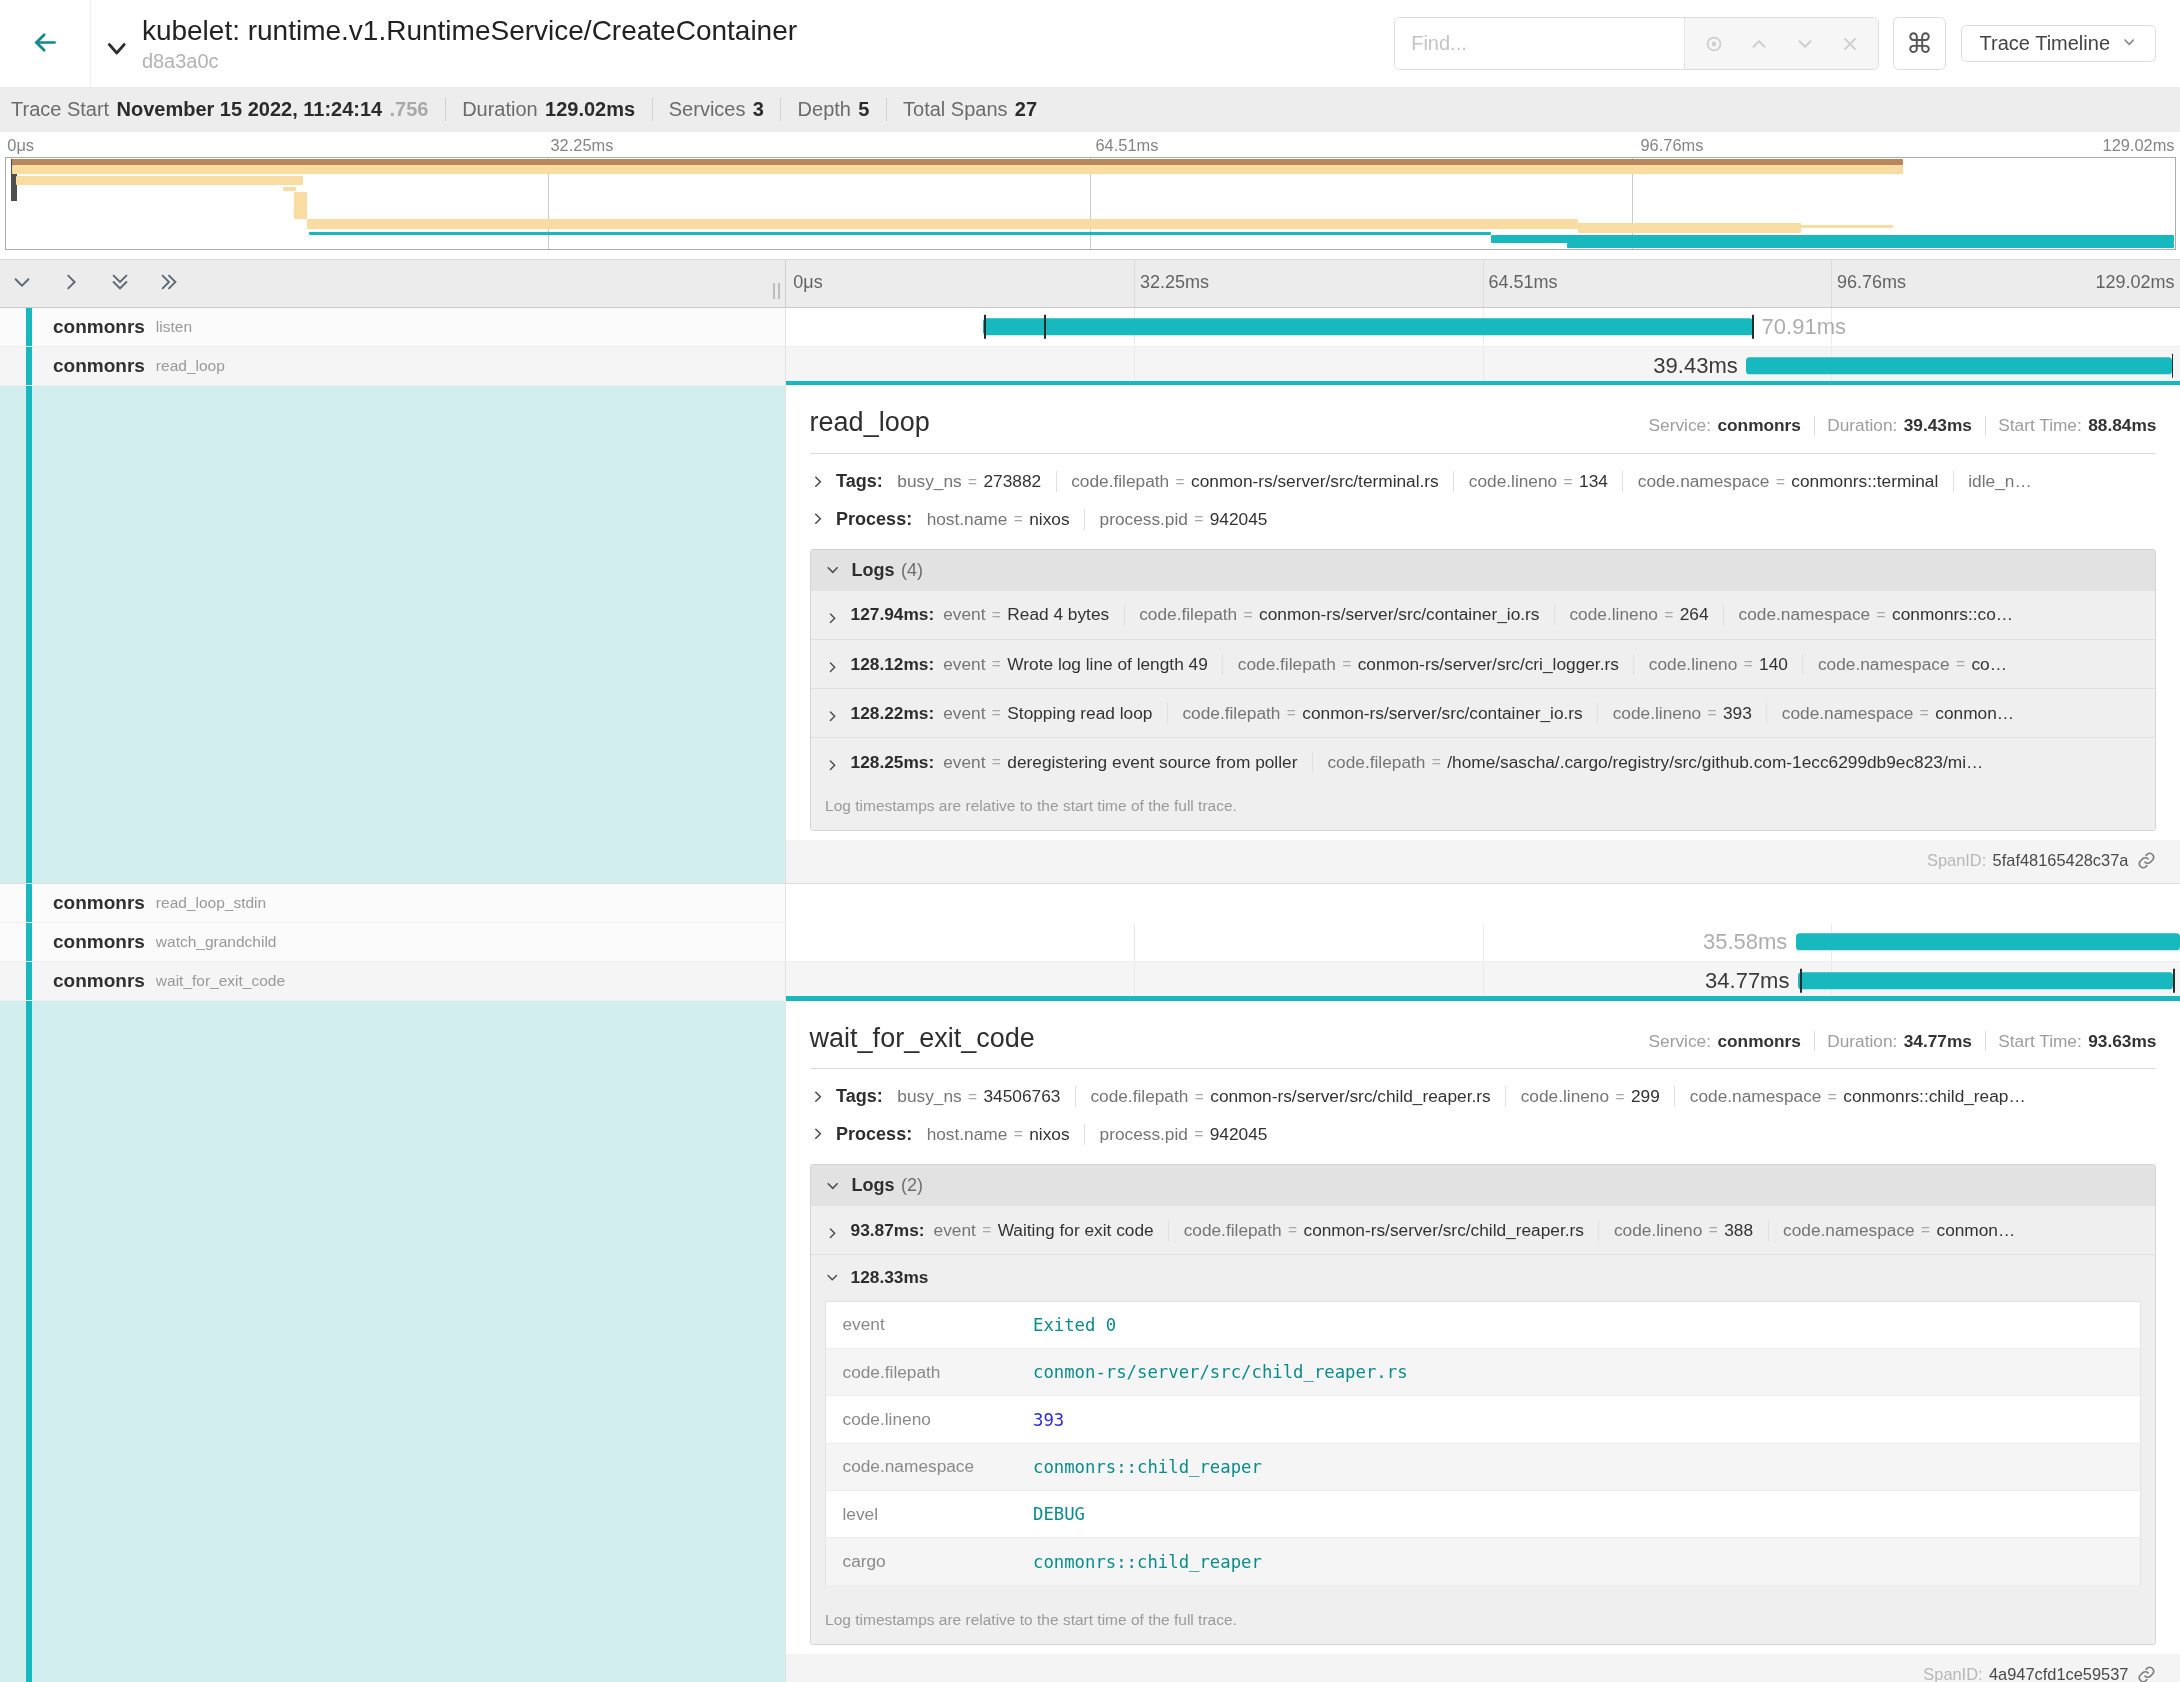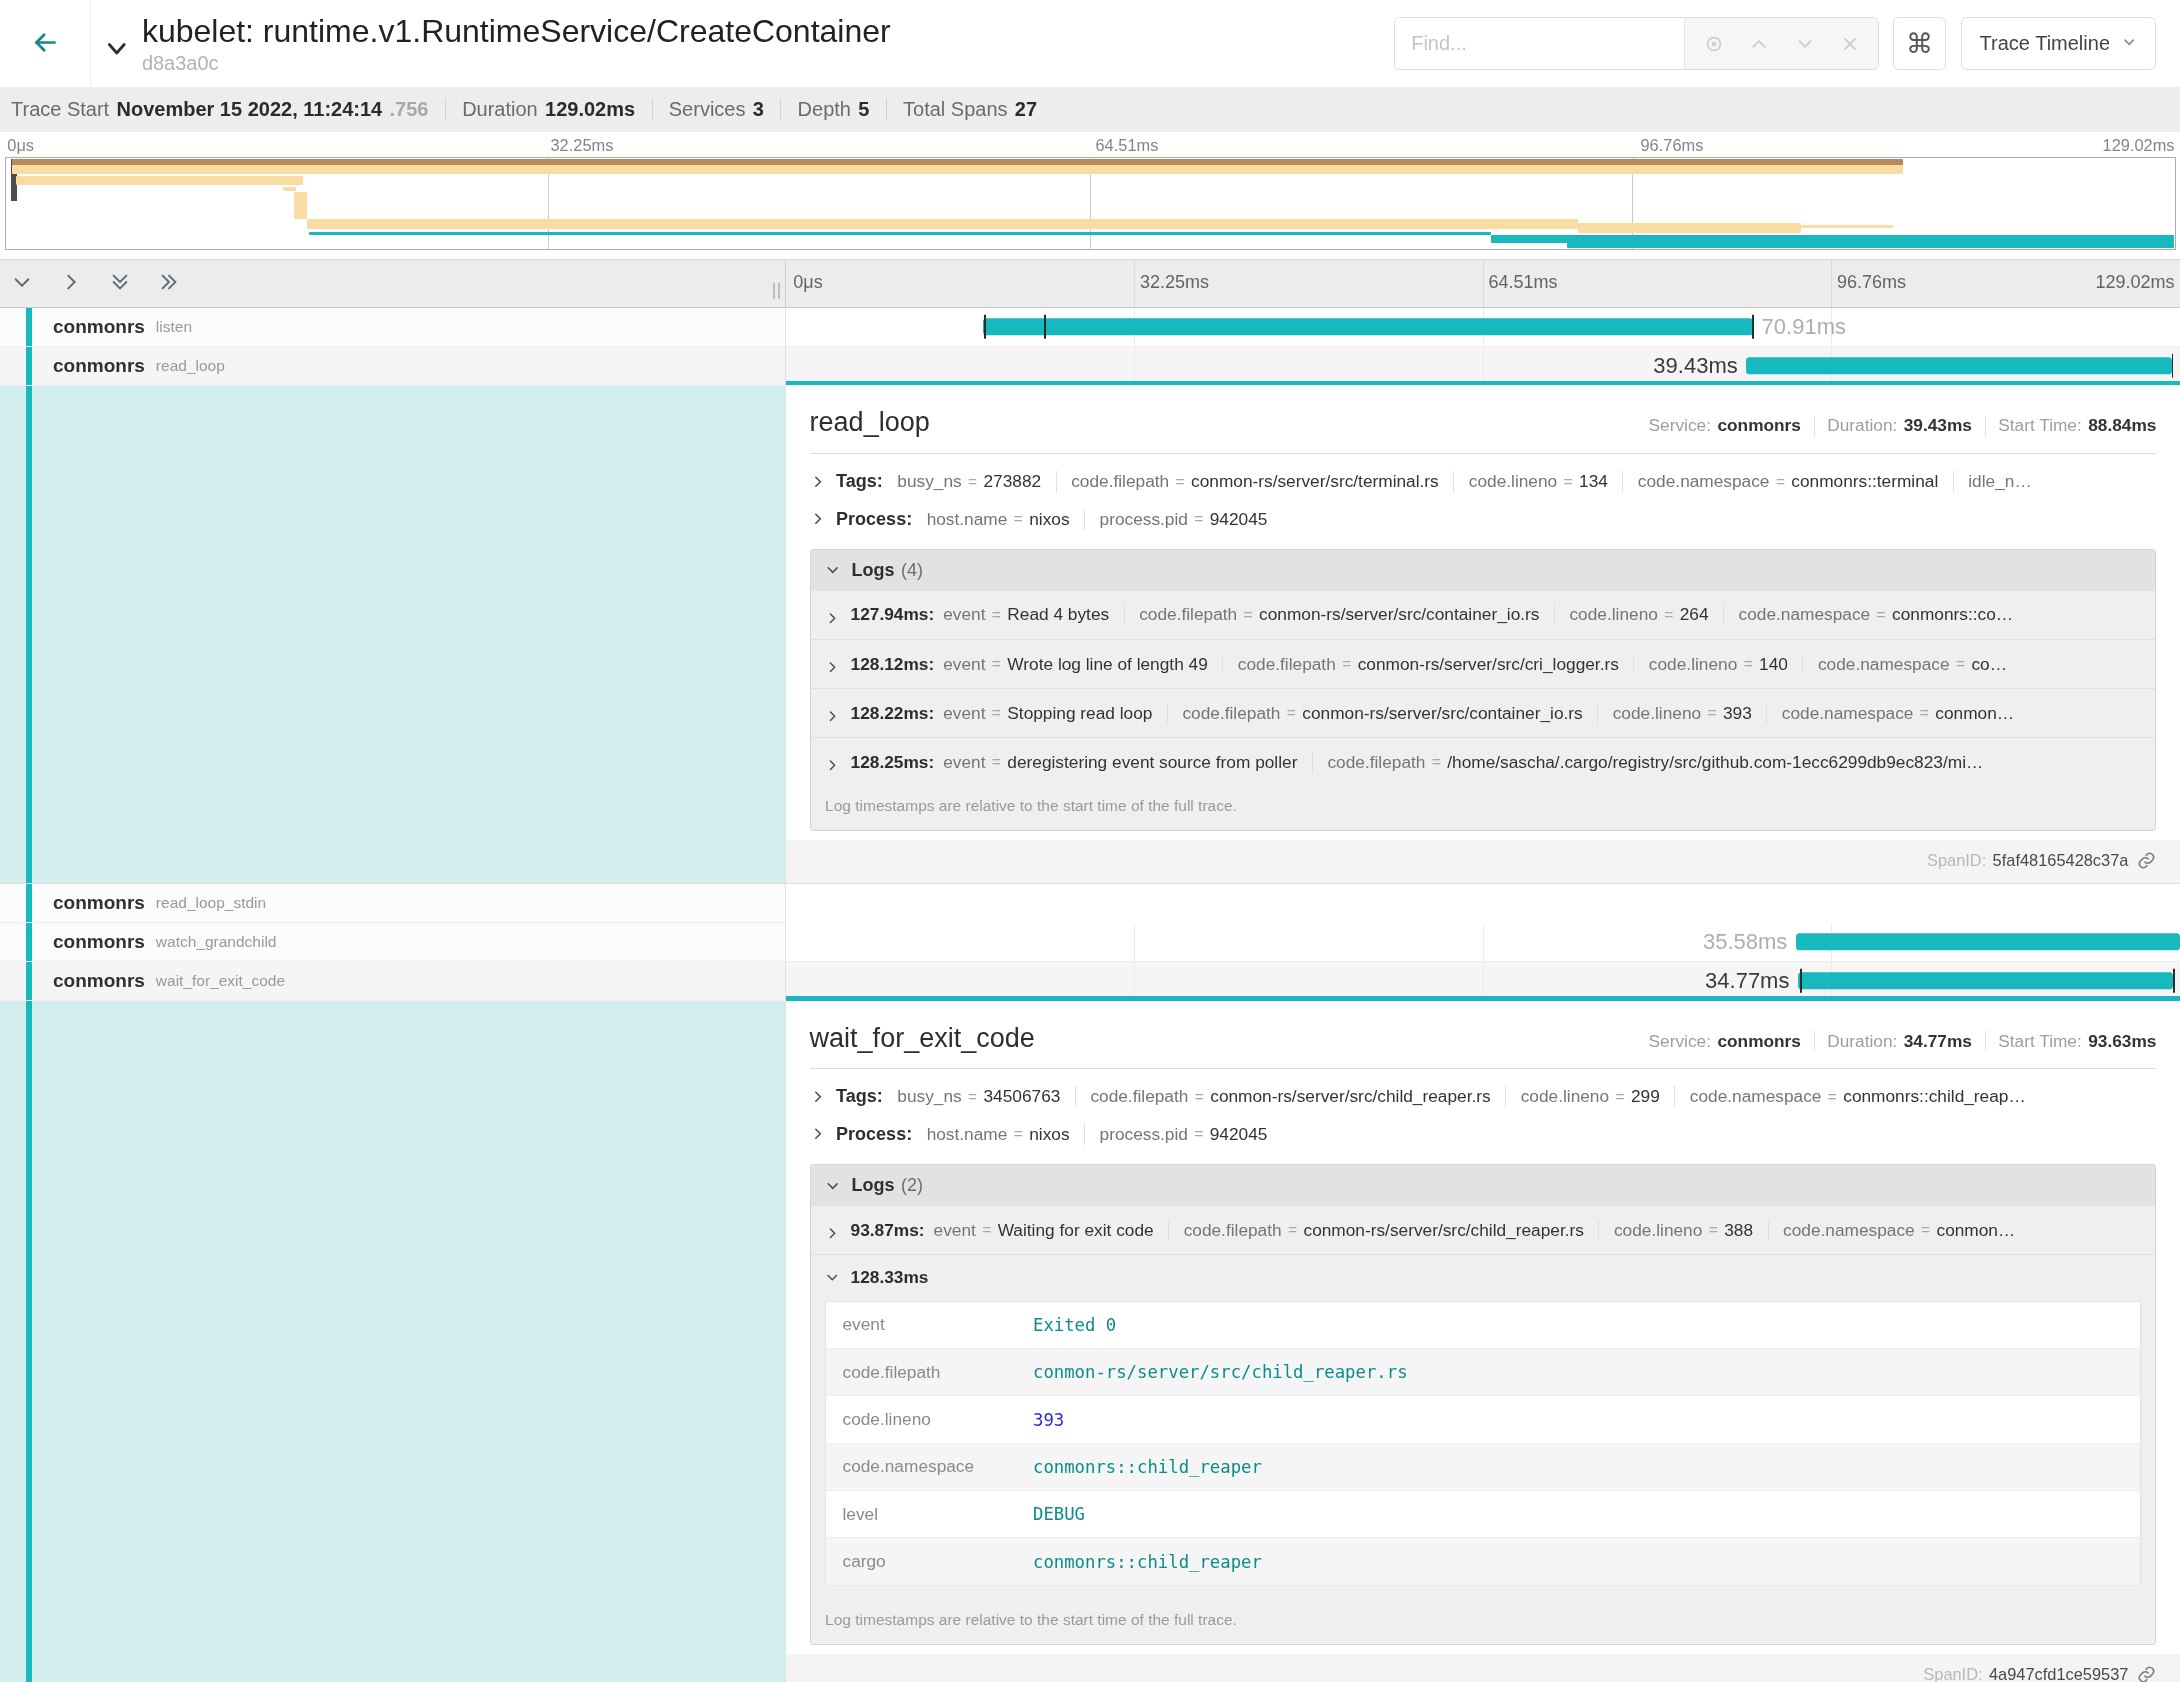--- a/index.html
+++ b/index.html
@@ -6,30 +6,30 @@
   html,body { background:#fff; }
   body { font-family: "Liberation Sans", sans-serif; color:#333; }
   .app { position:relative; width:2180px; height:1683px; overflow:hidden; background:#fff; }
 
   
   .top { height:87px; display:flex; align-items:center; background:#fff; }
   .back { width:91px; height:87px; display:flex; align-items:center; justify-content:center; border-right:0.9px solid #eee; cursor:pointer; background:#fff; border:none; border-right:0.9px solid #eee; }
   .title-wrap { display:flex; align-items:center; margin-left:12.7px; flex:1; min-width:0; }
   .collapse-chev { margin:12.7px 12.7px 0 0; flex:0 0 auto; cursor:pointer; }
   .titles { display:flex; flex-direction:column; }
-  .t-title { font-size:32px; font-weight:500; color:#222; line-height:1.2; }
+  .t-title { font-size:28px; font-weight:500; color:#222; line-height:1.2; }
   .t-sub { font-size:20px; color:#b3b3b3; margin-top:1.8px; }
   .top-controls { display:flex; align-items:center; margin-right:23.6px; }
   .find-group { display:flex; height:53px; border:0.9px solid #ddd; border-radius:5.5px; overflow:hidden; background:#fff; }
   .find-input { width:289px; border:none; outline:none; padding:0 16.4px; font-size:20px; color:#444; font-family:"Liberation Sans",sans-serif; }
   .find-input::placeholder { color:#c4c4c4; }
   .find-btns { display:flex; align-items:center; gap:23.6px; padding:0 18px; background:#f6f6f6; border-left:0.9px solid #e6e6e6; }
   .icon-btn { background:none; border:none; display:flex; align-items:center; cursor:pointer; padding:0; }
   .kbd-btn { width:53px; height:53px; margin-left:14.5px; border:0.9px solid #ddd; border-radius:5.5px; background:#fff; font-size:27px; color:#555; cursor:pointer; display:flex; align-items:center; justify-content:center; font-family:"DejaVu Sans", sans-serif; }
-  .view-btn { height:53px; margin-left:14.5px; border:0.9px solid #ddd; border-radius:5.5px; background:#fff; font-size:20px; color:#444; cursor:pointer; display:flex; align-items:center; gap:11px; padding:0 18px; font-family:"Liberation Sans",sans-serif; }
+  .view-btn { height:37px; margin-left:14.5px; border:0.9px solid #ddd; border-radius:5.5px; background:#fff; font-size:20px; color:#444; cursor:pointer; display:flex; align-items:center; gap:11px; padding:0 18px; font-family:"Liberation Sans",sans-serif; }
 
   
   .summary { height:45px; background:#ededed; display:flex; align-items:center; padding:0 11px; font-size:20px; color:#6b6b6b; }
   .summary b { color:#2b2b2b; margin-left:7.3px; font-weight:700; }
   .summary .suffix { color:#a8a8a8; font-weight:700; }
   .vsep-lg { width:0.9px; height:23.6px; background:#d2d2d2; margin:0 16.4px; }
 
   
   .mini-ruler { position:relative; height:24.5px; font-size:16.4px; color:#858585; }
   .rt { position:absolute; top:3.6px; }

